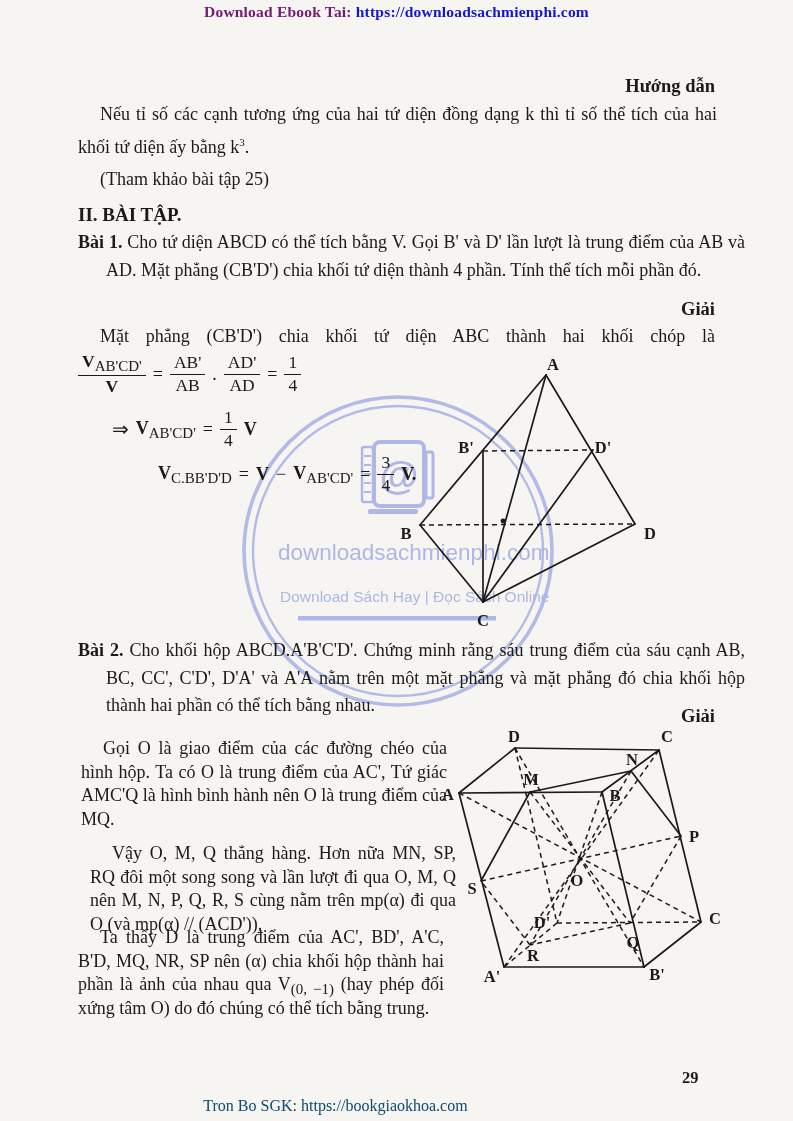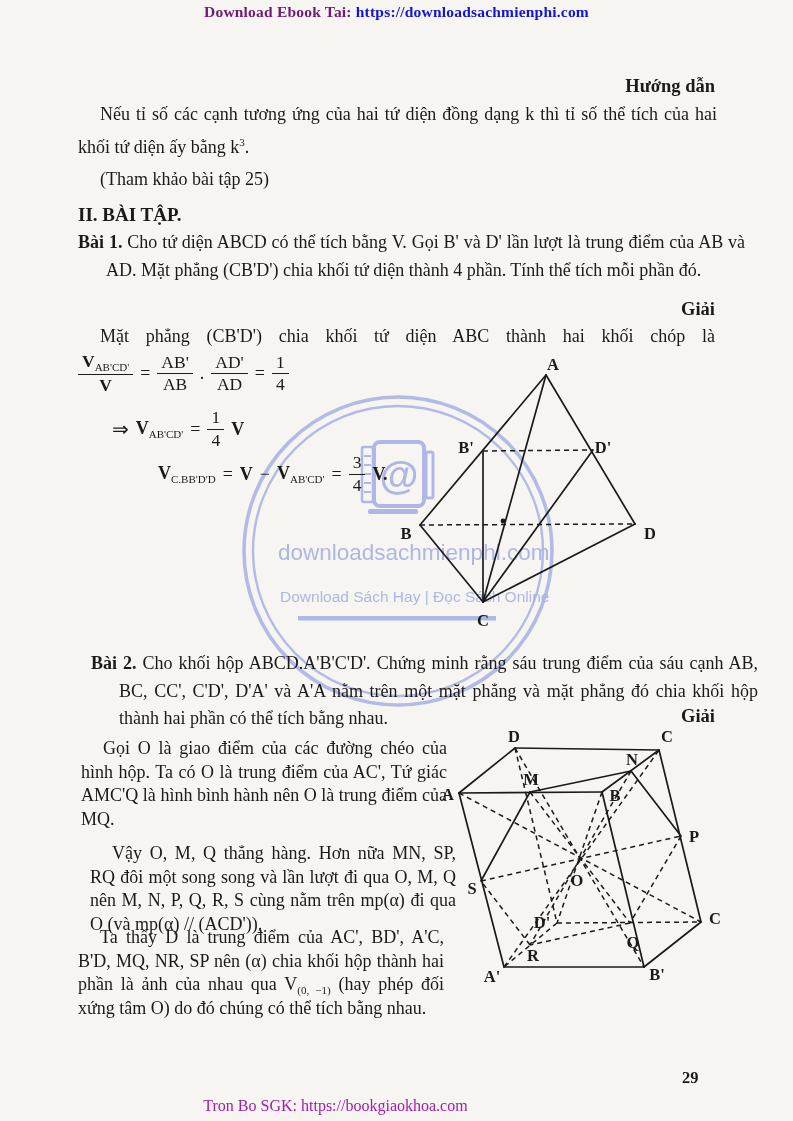--- a/index.html
+++ b/index.html
@@ -26,31 +26,31 @@
   #bai1-statement { top:229px; }
   #bai1-giai-title { left:78px; top:299px; width:637px; font-size:18.5px; }
   #bai1-giai-intro { left:78px; top:326px; width:637px; text-indent:22px; text-align:justify; text-align-last:justify; }
   .formula { position:absolute; display:flex; align-items:center; column-gap:7px; font-size:18px; z-index:2; }
   #formula1 { left:78px; top:352px; }
   #formula2 { left:112px; top:408px; }
   #formula3 { left:158px; top:453px; }
   .frac { display:inline-flex; flex-direction:column; align-items:center; line-height:1.12; font-size:17.5px; }
   .frac .num { border-bottom:1.6px solid #1b1a18; padding:0 4px 1px; }
   .frac .den { padding-top:1px; }
-  sub.fsub { font-size:11px; line-height:1; vertical-align:-4px; }
+  sub.fsub { font-size:15px; line-height:1; vertical-align:-4px; }
   .bv { font-weight:bold; }
   .arrow { font-size:20px; }
   #bai2-statement { top:637px; }
   #bai2-giai-title { left:78px; top:706px; width:637px; font-size:18.5px; }
   .col { left:78px; width:366px; line-height:23.5px; text-indent:22px; text-align:justify; font-size:18px; }
   #bai2-para1 { top:734px; }
   #bai2-para2 { top:830px; }
   #bai2-para3 { top:926px; }
   #page-number { left:682px; top:1068px; font-weight:bold; font-size:16.5px; }
-  #footer-line { left:0; top:1097px; width:671px; text-align:center; font-size:16px; color:#a21caf; }
+  #footer-line { left:0; top:1097px; width:671px; text-align:center; font-size:16px; color:#0c4a6e; }
   svg .ink { stroke:#1b1a18; stroke-width:1.7; fill:none; stroke-linecap:round; }
   svg .dash { stroke:#1b1a18; stroke-width:1.5; fill:none; stroke-dasharray:5 4; }
   svg text.flabel { font-family:"Liberation Serif", serif; font-weight:bold; font-size:16.5px; fill:#1b1a18; }
   svg .wm-stroke { stroke:#a7b1e5; fill:none; }
   svg .wm-fill { fill:#a7b1e5; }
   svg text.wm-site { font-family:"Liberation Sans", sans-serif; font-size:22.5px; fill:#a7b1e5; }
   svg text.wm-tag { font-family:"Liberation Sans", sans-serif; font-size:15.5px; fill:#a7b1e5; }
   svg text.wm-at { font-family:"Liberation Sans", sans-serif; font-weight:bold; font-size:40px; fill:#a7b1e5; }
 </style>
 </head>
@@ -158,25 +158,25 @@
   <g>
     <text class="flabel" x="163" y="18" text-anchor="middle">A</text>
     <text class="flabel" x="76" y="101" text-anchor="middle">B'</text>
     <text class="flabel" x="213" y="101" text-anchor="middle">D'</text>
     <text class="flabel" x="16" y="187" text-anchor="middle">B</text>
     <text class="flabel" x="260" y="187" text-anchor="middle">D</text>
     <text class="flabel" x="93" y="274" text-anchor="middle">C</text>
   </g>
 </svg>
 
-<p id="bai2-statement" class="abs layer-ink just prob" style="margin:13px"><b>Bài 2.</b> <span>Cho khối hộp ABCD.A'B'C'D'. Chứng minh rằng sáu trung điểm của sáu cạnh AB, BC, CC', C'D', D'A' và A'A nằm trên một mặt phẳng và mặt phẳng đó chia khối hộp thành hai phần có thể tích bằng nhau.</span></p>
+<p id="bai2-statement" class="abs layer-ink just prob" style="margin:0"><b>Bài 2.</b> <span>Cho khối hộp ABCD.A'B'C'D'. Chứng minh rằng sáu trung điểm của sáu cạnh AB, BC, CC', C'D', D'A' và A'A nằm trên một mặt phẳng và mặt phẳng đó chia khối hộp thành hai phần có thể tích bằng nhau.</span></p>
 <div id="bai2-giai-title" class="abs layer-ink c b">Giải</div>
 <p id="bai2-para1" class="abs layer-ink col" style="margin:3px">Gọi O là giao điểm của các đường chéo của hình hộp. Ta có O là trung điểm của AC', Tứ giác AMC'Q là hình bình hành nên O là trung điểm của MQ.</p>
 <p id="bai2-para2" class="abs layer-ink col" style="margin:12px">Vậy O, M, Q thẳng hàng. Hơn nữa MN, SP, RQ đôi một song song và lần lượt đi qua O, M, Q nên M, N, P, Q, R, S cùng nằm trên mp(α) đi qua O (và mp(α) // (ACD')).</p>
-<p id="bai2-para3" class="abs layer-ink col" style="margin:0"><span>Ta thấy D là trung điểm của AC', BD', A'C, B'D, MQ, NR, SP nên (α) chia khối hộp thành hai phần là ảnh của nhau qua V</span><sub class="fsub">(0, −1)</sub><span> (hay phép đối xứng tâm O) do đó chúng có thể tích bằng nhau.</span></p>
+<p id="bai2-para3" class="abs layer-ink col" style="margin:0"><span>Ta thấy D là trung điểm của AC', BD', A'C, B'D, MQ, NR, SP nên (α) chia khối hộp thành hai phần là ảnh của nhau qua V</span><sub class="fsub">(0, −1)</sub><span> (hay phép đối xứng tâm O) do đó chúng có thể tích bằng trung.</span></p>
 
 <svg class="abs layer-ink" style="left:440px;top:728px" width="292" height="262" viewBox="0 0 292 262">
   <g class="ink" stroke-width="1.8">
     <line x1="19" y1="65" x2="162" y2="64"></line>
     <line x1="162" y1="64" x2="219" y2="22"></line>
     <line x1="219" y1="22" x2="75" y2="20"></line>
     <line x1="75" y1="20" x2="19" y2="65"></line>
     <line x1="19" y1="65" x2="64" y2="239"></line>
     <line x1="162" y1="64" x2="204" y2="239"></line>
     <line x1="219" y1="22" x2="261" y2="194"></line>

